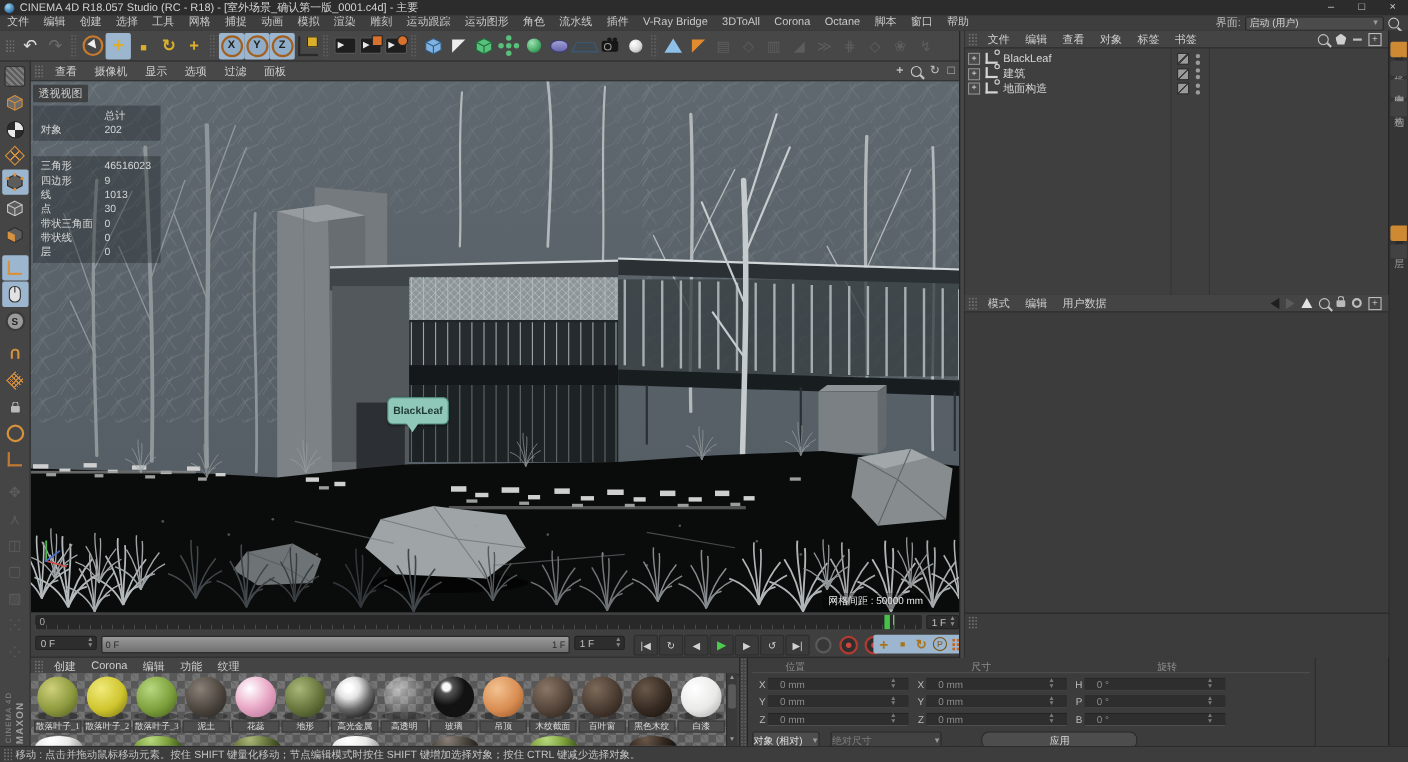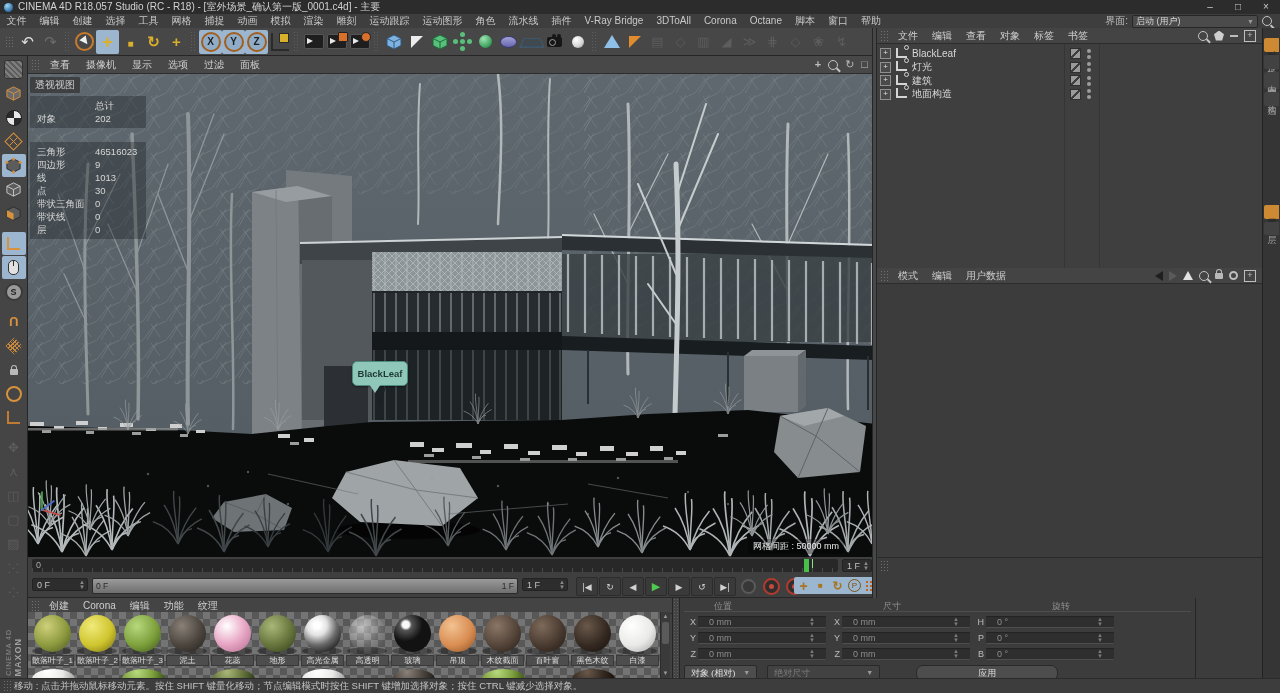--- a/index.html
+++ b/index.html
@@ -151,21 +151,21 @@
   #rempty2{left:1195px;top:598px;width:67px;height:80px;background:#3c3c3c;border-left:1px solid #262626;box-sizing:border-box;}
   
   #vtabs{left:1262px;top:28px;width:18px;height:650px;background:#353535;border-left:1px solid #222222;box-sizing:border-box;display:flex;flex-direction:column;align-items:center;padding-top:10px;}
   .vtab{writing-mode:vertical-rl;font-size:9px;color:#9c9c9c;background:#424242;border-radius:2px 0 0 2px;padding:6px 1px;margin-bottom:3px;letter-spacing:1px;}
   .vtab.act{background:#cd8a33;color:#2b2b2b;font-weight:bold;}
   .vgap{height:96px;}
   
   #mats{left:28px;top:598px;width:644px;height:80px;background:#414141;box-sizing:border-box;}
   #matarea{position:absolute;left:0;top:14px;width:632px;height:66px;overflow:hidden;
      background-image:linear-gradient(45deg,#747474 25%,transparent 25%,transparent 75%,#747474 75%),linear-gradient(45deg,#747474 25%,#585858 25%,#585858 75%,#747474 75%);
-     background-size:14px 14px;background-position:0 0,7px 7px;}
+     background-size:14px 14px;background-position:0 0,7px 7px;font-family:Liberation Serif, serif;}
   .mcell{position:absolute;top:1px;width:45px;}
   .mthumb{width:43px;height:42px;margin:0 1px;position:relative;}
   .mball{position:absolute;left:3px;top:2px;width:37px;height:37px;border-radius:50%;}
   .mshadow{position:absolute;left:1px;bottom:0px;width:40px;height:8px;border-radius:50%;background:rgba(0,0,0,.35);}
   .mname{width:43px;margin:0 1px;height:11px;background:#4d4d4d;border:1px solid #3a3a3a;box-sizing:border-box;font-size:8px;color:#dcdcdc;text-align:center;line-height:9px;overflow:hidden;white-space:nowrap;}
   .mpart{position:absolute;top:56px;width:43px;height:10px;border-radius:50% 50% 0 0 / 100% 100% 0 0;}
   .m1{background:radial-gradient(circle at 35% 30%,#cfd07a,#8d9a3e 55%,#4a5220);}
   .m2{background:radial-gradient(circle at 35% 30%,#f0ea7a,#cfc52e 55%,#6e6714);}
   .m3{background:radial-gradient(circle at 35% 30%,#b8d87e,#7da03c 55%,#3c5418);}
   .m4{background:radial-gradient(circle at 35% 30%,#8a8178,#4b453e 55%,#211d18);}
@@ -185,21 +185,21 @@
   #matdiv{left:672px;top:598px;width:8px;height:80px;background:#454545;border-left:1px solid #262626;border-right:1px solid #262626;box-sizing:border-box;background-image:radial-gradient(#5e5e5e 30%,transparent 31%);background-size:3px 3px;}
   
   #coords{left:680px;top:598px;width:515px;height:80px;background:#3c3c3c;box-sizing:border-box;padding:2px 4px 0 4px;}
   #coords .hdr{display:flex;font-size:9px;color:#8f8f8f;height:11px;border-bottom:1px solid #4e4e4e;margin-bottom:2px;}
   #coords .hdr span{width:170px;padding-left:30px;box-sizing:border-box;}
   .crow{display:flex;align-items:center;height:16px;gap:2px;}
   .clab{width:12px;text-align:right;font-size:9px;color:#bdbdbd;flex:none;}
   .cfield{width:128px;height:12px;background:#2e2e2e;border-top:1px solid #232323;border-bottom:1px solid #4e4e4e;border-radius:1px;font-size:9px;color:#8d8d8d;padding:0 11px;display:flex;align-items:center;flex:none;box-sizing:border-box;}
   .cfield .ud{margin-left:auto;font-size:6px;color:#7a7a7a;line-height:5px;display:flex;flex-direction:column;}
   #coords .foot{display:flex;align-items:center;margin-top:3px;gap:10px;}
-  .cbtn{height:14px;background:#4d4d4d;border:1px solid #292929;border-radius:2px;font-size:9px;color:#e0e0e0;display:flex;align-items:center;padding:0 6px;font-family:Liberation Serif, serif;}
+  .cbtn{height:14px;background:#4d4d4d;border:1px solid #292929;border-radius:2px;font-size:9px;color:#e0e0e0;display:flex;align-items:center;padding:0 0;}
   .cbtn .caret{font-size:7px;color:#9a9a9a;margin-left:8px;}
   .cbtn.dim{color:#7c7c7c;background:#424242;gap:48px;}
   .applybtn{width:140px;height:14px;border-radius:7px;background:#4d4d4d;border:1px solid #292929;font-size:9px;color:#dedede;display:flex;align-items:center;justify-content:center;margin-left:26px;}
   
   #statusbar{left:0;top:678px;width:1280px;height:15px;background:#3d3d3d;border-top:1px solid #2b2b2b;box-sizing:border-box;display:flex;align-items:center;font-size:9.5px;color:#c4c4c4;}
   
   #vdiv{left:872px;top:28px;width:4px;height:650px;background:#474747;border-left:1px solid #262626;box-sizing:border-box;}
 </style>
 </head>
 <body>
@@ -802,32 +802,20 @@
           <span class="ic-tag"></span>
           <span class="ic-dots2">
             <i></i>
             <i></i>
           </span>
         </span>
     </div>
     <div class="orow">
       <span class="ic-exp"></span>
         <span class="ic-null"></span>
-      <span>灯光</span>
-      <span class="tagcol">
-          <span class="ic-tag"></span>
-          <span class="ic-dots2">
-            <i></i>
-            <i></i>
-          </span>
-        </span>
-    </div>
-    <div class="orow">
-      <span class="ic-exp"></span>
-        <span class="ic-null"></span>
       <span>建筑</span>
       <span class="tagcol">
           <span class="ic-tag"></span>
           <span class="ic-dots2">
             <i></i>
             <i></i>
           </span>
         </span>
     </div>
     <div class="orow">

